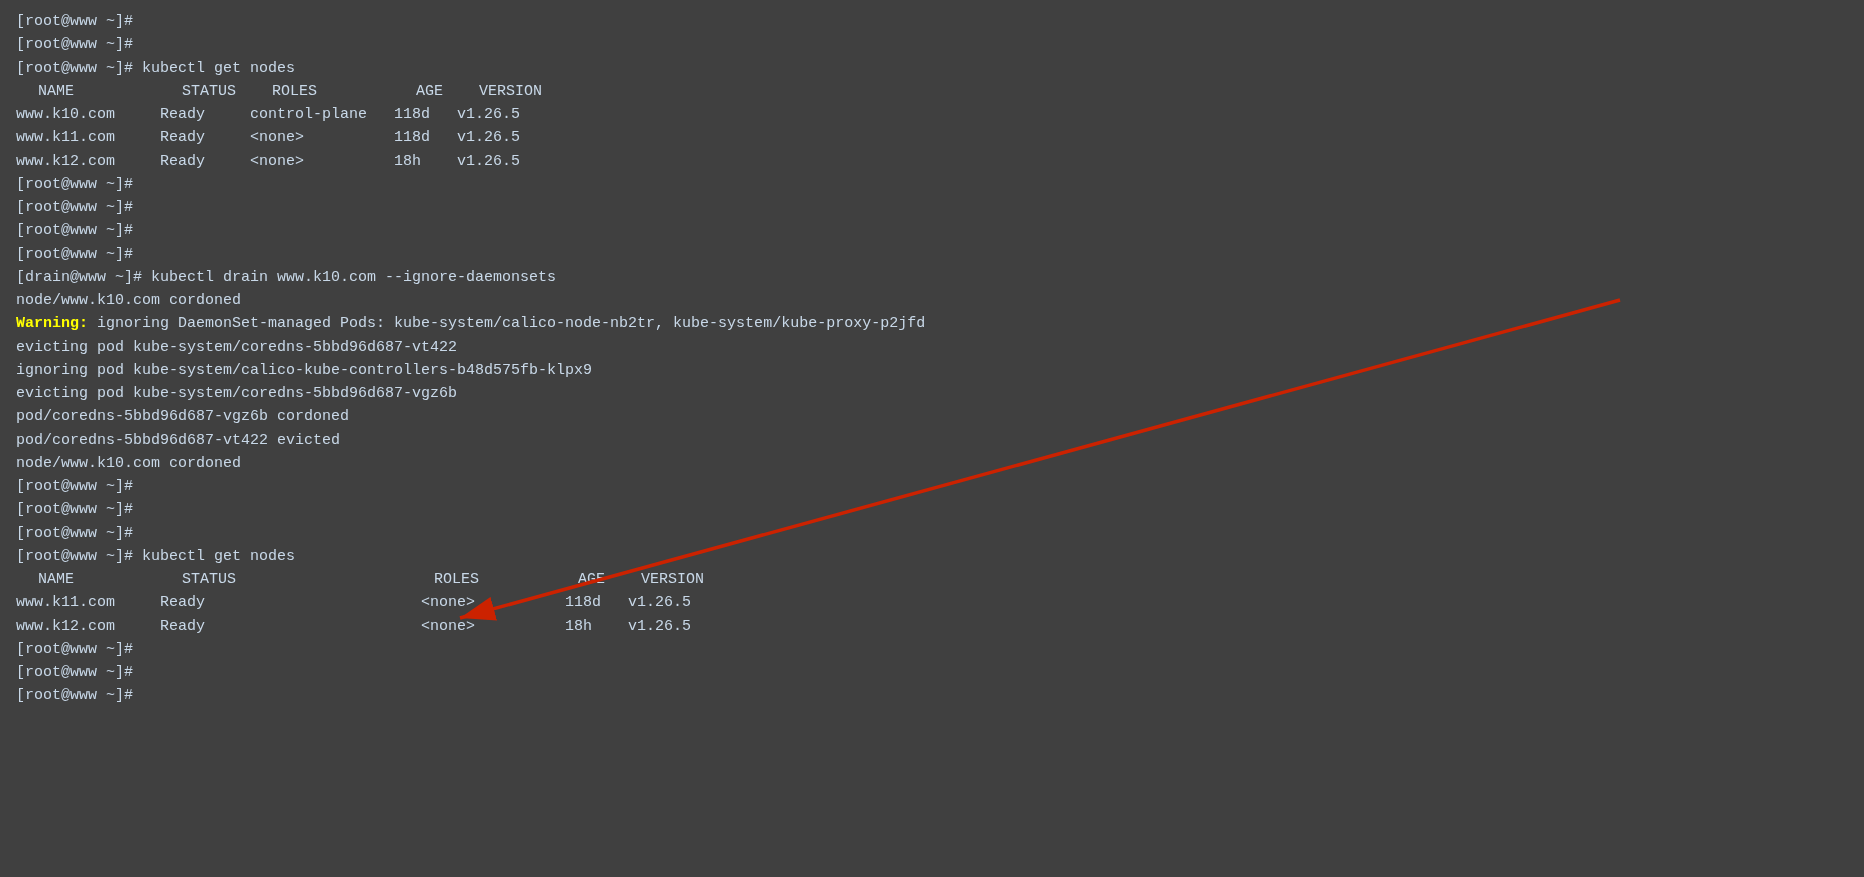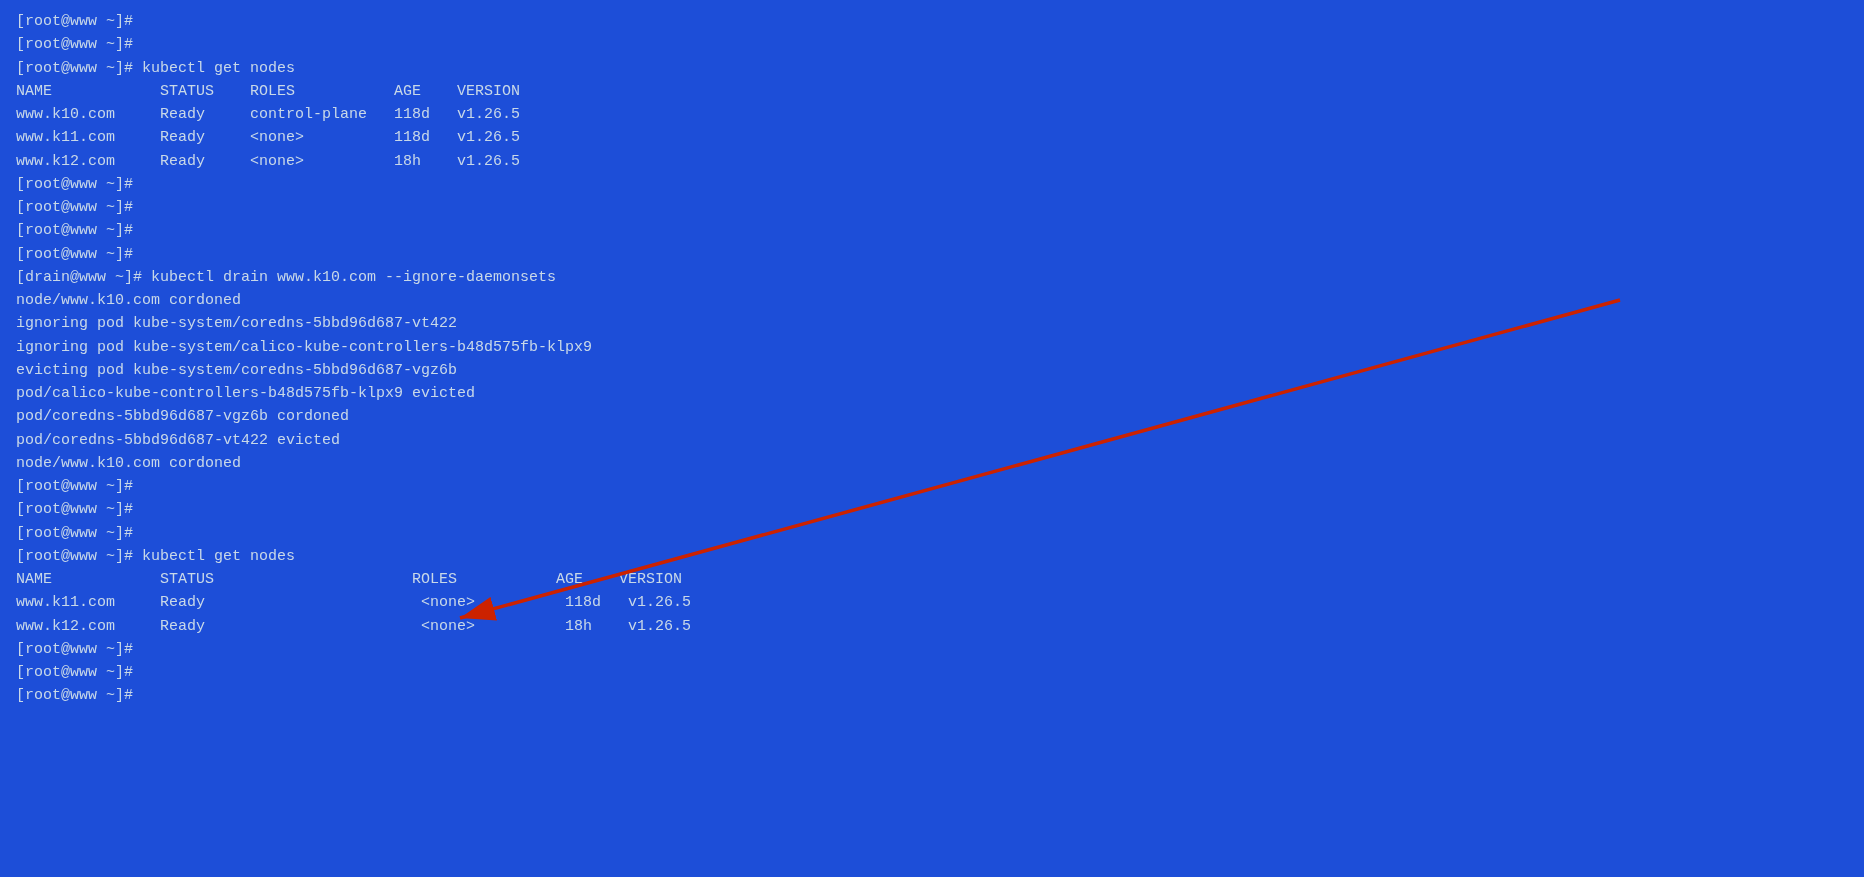--- a/index.html
+++ b/index.html
@@ -12,34 +12,35 @@
       background-color: #0d1b2a;
       font-family: 'Courier New', Courier, monospace;
       font-size: 15px;
       color: #c8d8e8;
       width: 1864px;
       min-height: 877px;
       overflow: hidden;
     }
 
     .terminal {
-      background-color: #1d4ed8;
+      background-color: #404040;
       padding: 10px 16px;
       width: 100%;
       min-height: 877px;
       position: relative;
     }
 
     .line {
       line-height: 1.55;
       white-space: pre;
     }
 
     .header-row {
       color: #c8d8e8;
+      margin-left: 22px;
     }
 
     .warning-label {
       color: #ffff00;
       font-weight: bold;
     }
 
     .warning-text {
       color: #c8d8e8;
     }
@@ -65,24 +66,24 @@
       <div class="line header-row">NAME            STATUS    ROLES           AGE    VERSION</div>
       <div class="line">www.k10.com     Ready     control-plane   118d   v1.26.5</div>
       <div class="line">www.k11.com     Ready     &lt;none&gt;          118d   v1.26.5</div>
       <div class="line">www.k12.com     Ready     &lt;none&gt;          18h    v1.26.5</div>
       <div class="line">[root@www ~]#</div>
       <div class="line">[root@www ~]#</div>
       <div class="line">[root@www ~]#</div>
       <div class="line">[root@www ~]#</div>
       <div class="line">[drain@www ~]# kubectl drain www.k10.com --ignore-daemonsets</div>
       <div class="line">node/www.k10.com cordoned</div>
-      <div class="line">ignoring pod kube-system/coredns-5bbd96d687-vt422</div>
+      <div class="line"><span class="warning-label">Warning:</span><span class="warning-text"> ignoring DaemonSet-managed Pods: kube-system/calico-node-nb2tr, kube-system/kube-proxy-p2jfd</span></div>
+      <div class="line">evicting pod kube-system/coredns-5bbd96d687-vt422</div>
       <div class="line">ignoring pod kube-system/calico-kube-controllers-b48d575fb-klpx9</div>
       <div class="line">evicting pod kube-system/coredns-5bbd96d687-vgz6b</div>
-      <div class="line">pod/calico-kube-controllers-b48d575fb-klpx9 evicted</div>
       <div class="line">pod/coredns-5bbd96d687-vgz6b cordoned</div>
       <div class="line">pod/coredns-5bbd96d687-vt422 evicted</div>
       <div class="line">node/www.k10.com cordoned</div>
       <div class="line">[root@www ~]#</div>
       <div class="line">[root@www ~]#</div>
       <div class="line">[root@www ~]#</div>
       <div class="line">[root@www ~]# kubectl get nodes</div>
       <div class="line header-row">NAME            STATUS                      ROLES           AGE    VERSION</div>
       <div class="line">www.k11.com     Ready                        &lt;none&gt;          118d   v1.26.5</div>
       <div class="line">www.k12.com     Ready                        &lt;none&gt;          18h    v1.26.5</div>

